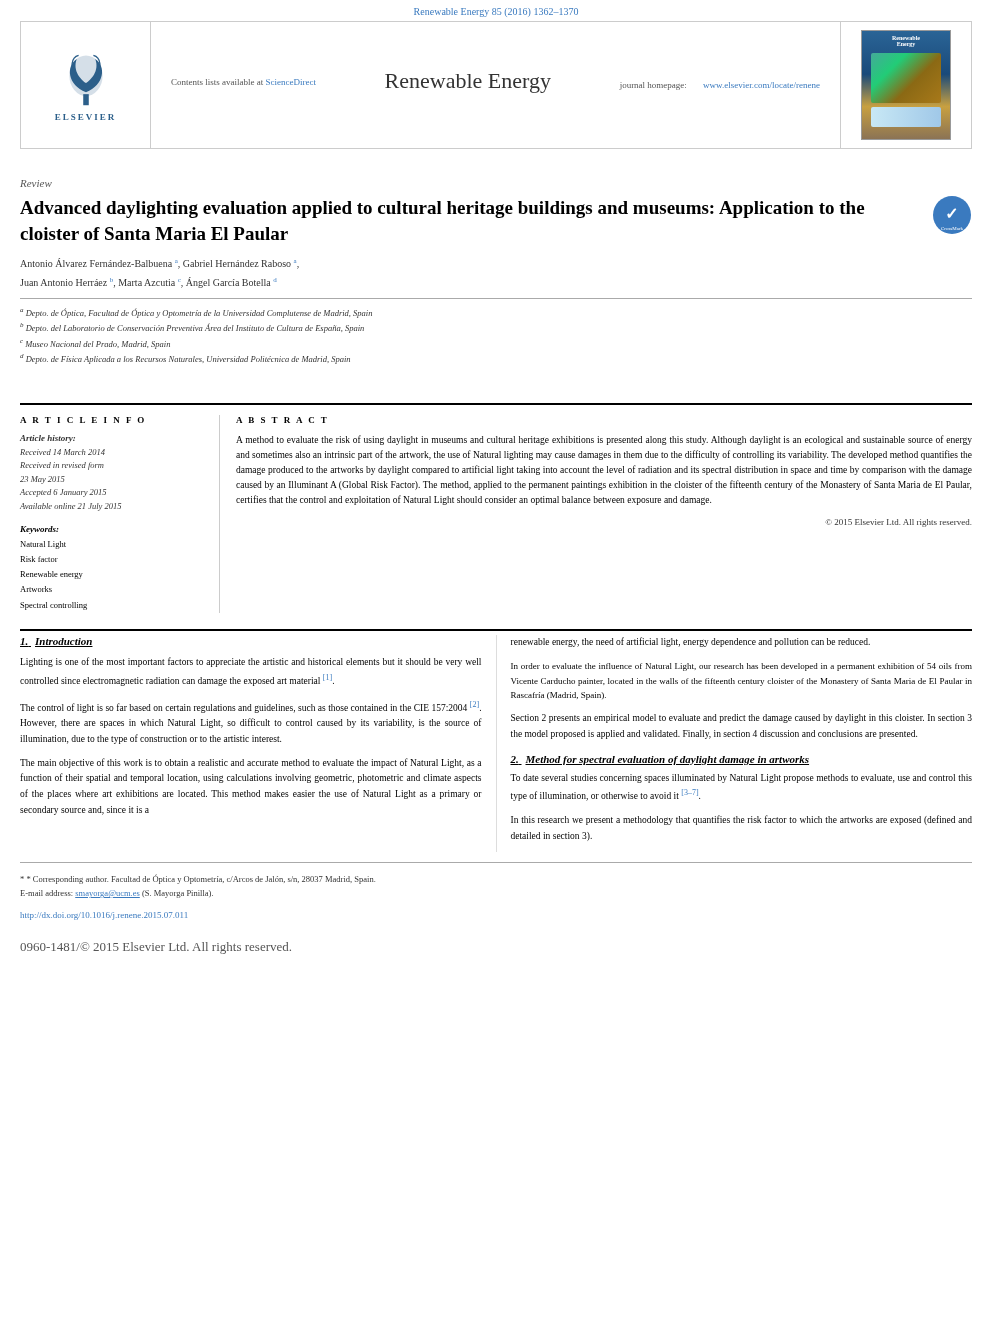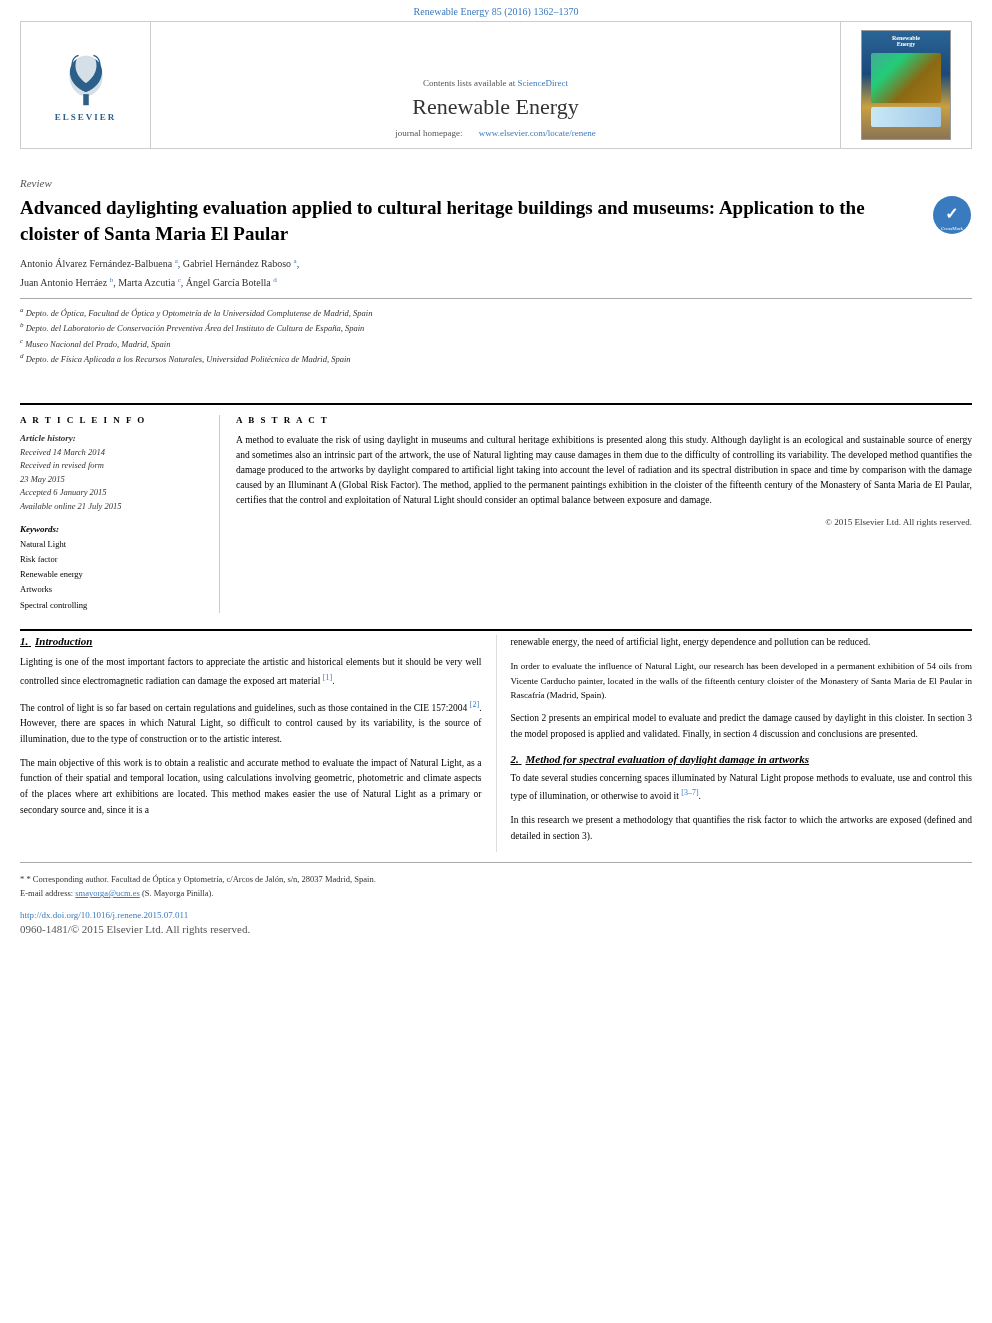--- a/index.html
+++ b/index.html
@@ -43,23 +43,23 @@
     .elsevier-text {
       font-size: 9px;
       font-weight: bold;
       letter-spacing: 2px;
       color: #2c5f8a;
       margin-top: 4px;
     }
     .header-center {
       flex: 1;
       display: flex;
-      flex-direction: column;
+      flex-direction: row;
       align-items: center;
-      justify-content: flex-end;
+      justify-content: space-between;
       padding: 10px 20px;
       border-right: 1px solid #ccc;
     }
     .contents-line {
       font-size: 9px;
       color: #555;
       margin-bottom: 6px;
     }
     .science-direct-link {
       color: #3a7abf;
@@ -272,23 +272,23 @@
     }
     .doi-section {
       margin: 8px 20px 0;
     }
     .doi-link {
       color: #3a7abf;
       font-size: 9px;
       text-decoration: none;
     }
     .issn-line {
-      font-size: 11px;
+      font-size: 13px;
       color: #555;
-      margin-top: 3px;
+      margin-top: 19px;
     }
     .section-title-2 {
       font-size: 11px;
       font-weight: bold;
       font-style: italic;
       text-decoration: underline;
       margin-bottom: 6px;
       margin-top: 10px;
     }
   </style>

